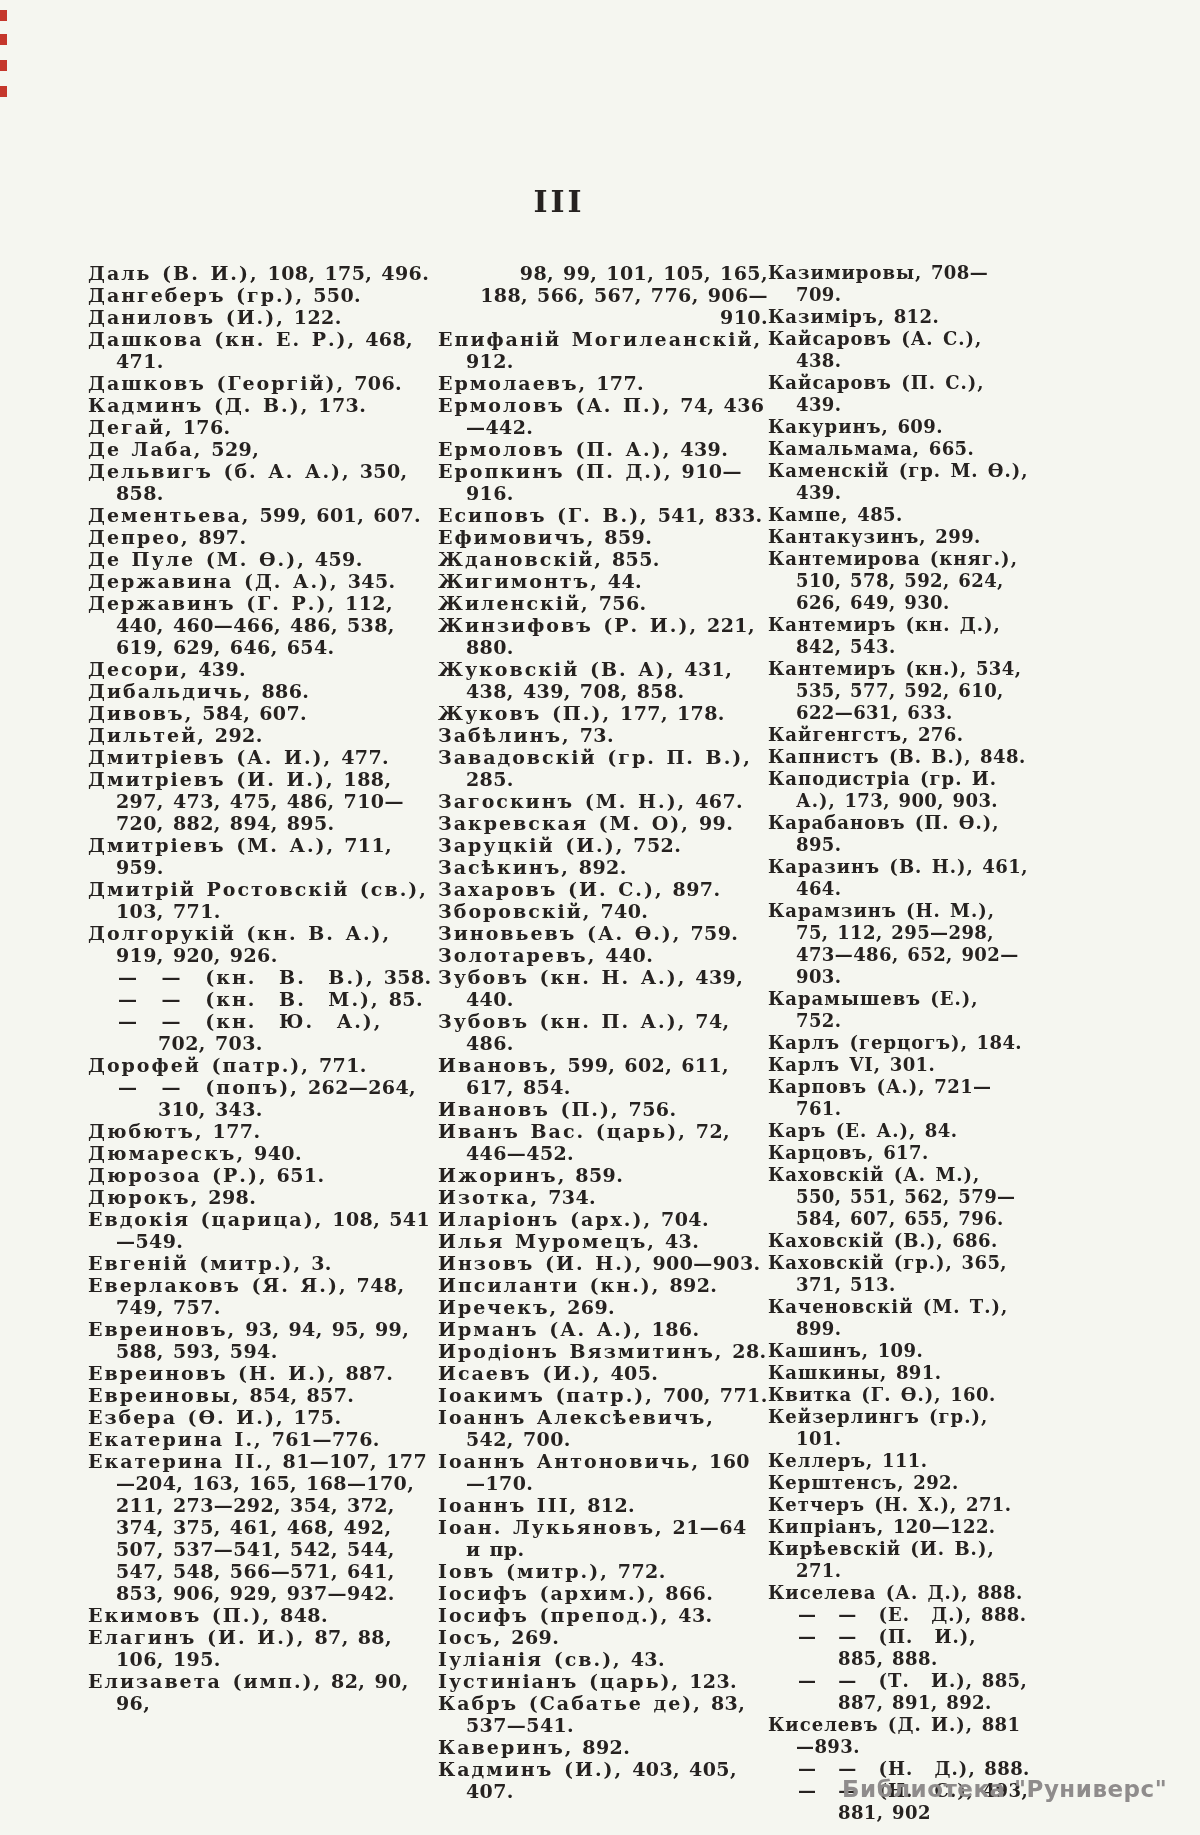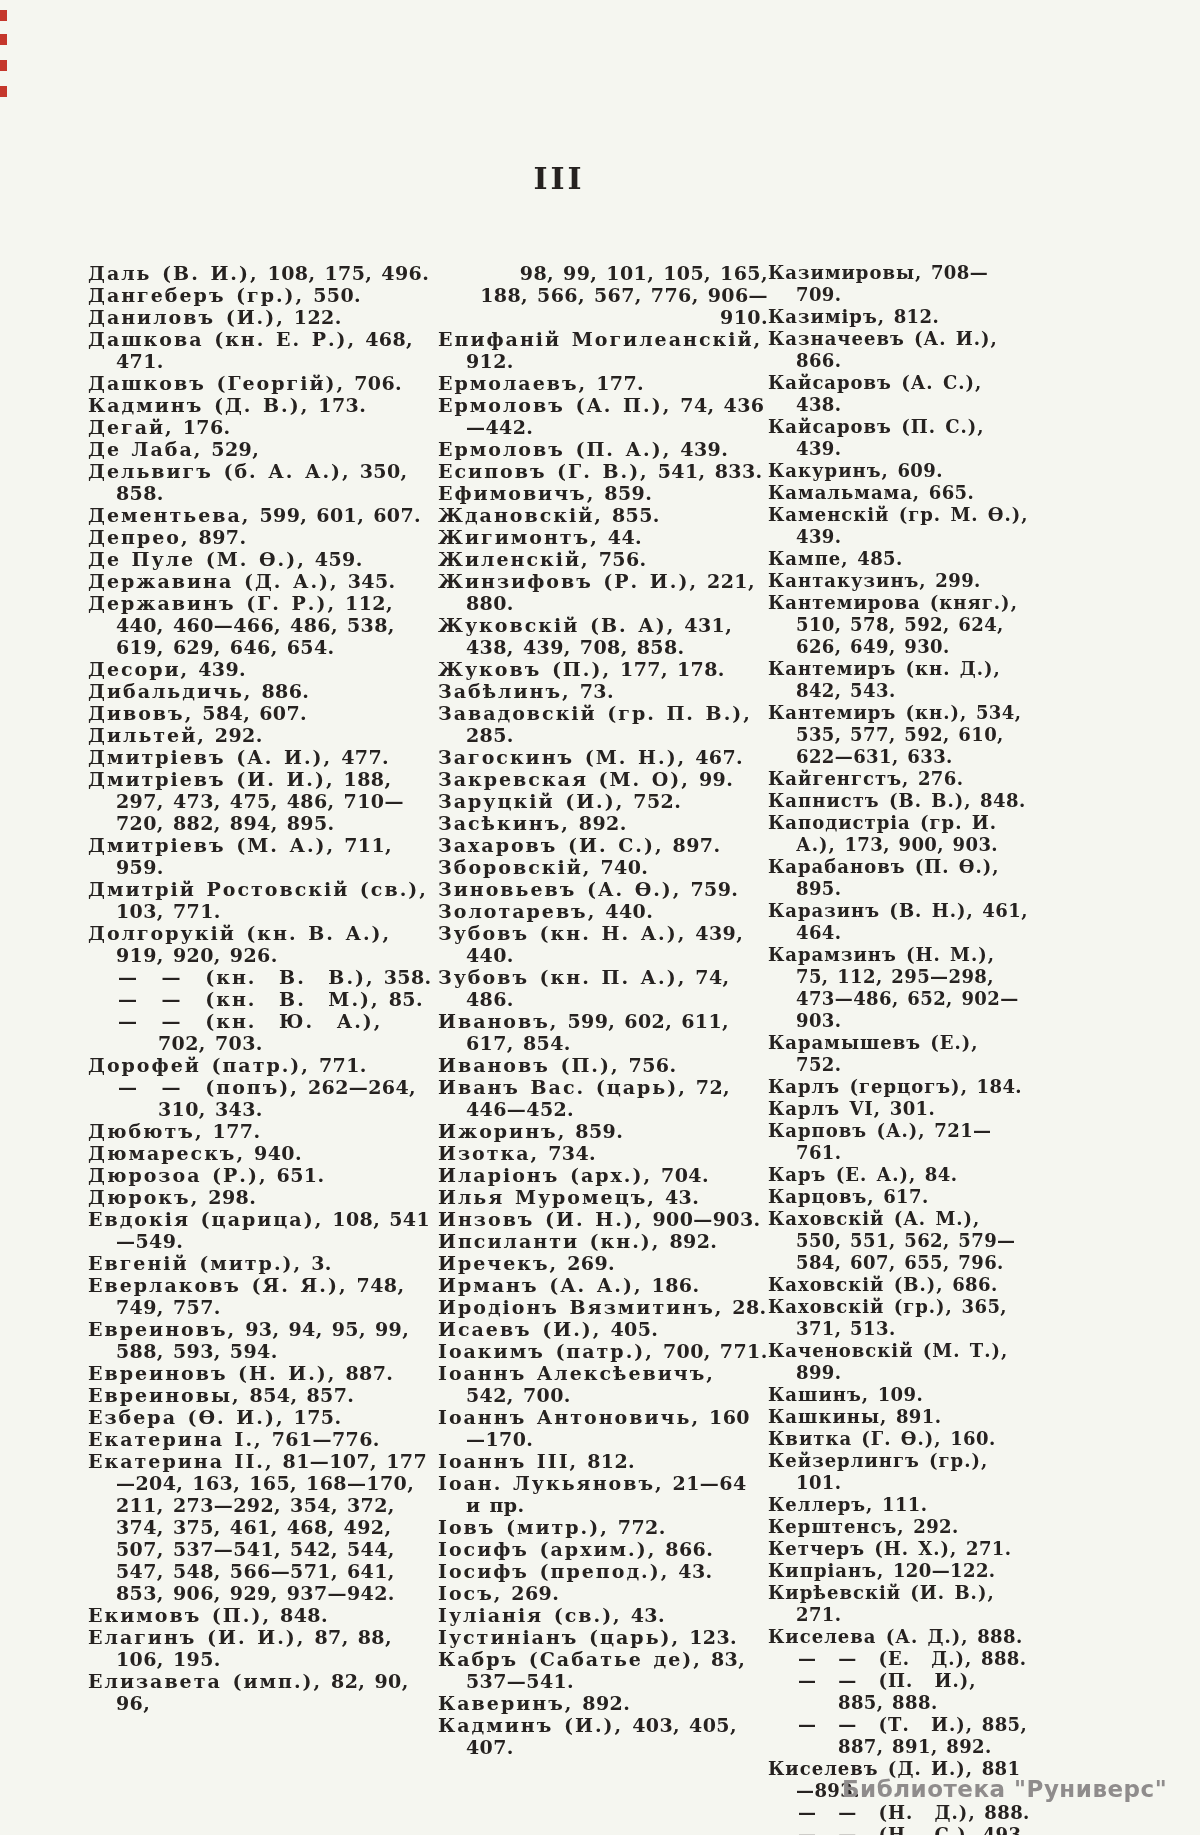--- a/index.html
+++ b/index.html
@@ -7,21 +7,21 @@
     position: relative;
     width: 1200px;
     height: 1835px;
     background: #f5f6f0;
     font-family: "DejaVu Serif", serif;
     color: #262220;
     overflow: hidden;
   }
   .page-number {
     position: absolute;
-    top: 161px;
+    top: 184px;
     left: 88px;
     width: 942px;
     text-align: center;
     font-size: 30px;
     font-weight: bold;
     letter-spacing: 3px;
   }
   .index-columns {
     position: absolute;
     top: 262px;
@@ -123,20 +123,21 @@
         <div class="entry"><span class="nm">Екимовъ (П.),</span><span class="rf"> 848.</span></div>
         <div class="entry"><span class="nm">Елагинъ (И. И.),</span><span class="rf"> 87, 88, 106, 195.</span></div>
         <div class="entry"><span class="nm">Елизавета (имп.),</span><span class="rf"> 82, 90, 96,</span></div>
       </div>
     <div class="col" id="col-1">
         <div class="entry cont"><span class="rf">98, 99, 101, 105, 165, 188, 566, 567, 776, 906—910.</span></div>
         <div class="entry"><span class="nm">Епифаній Могилеанскій,</span><span class="rf"> 912.</span></div>
         <div class="entry"><span class="nm">Ермолаевъ,</span><span class="rf"> 177.</span></div>
         <div class="entry"><span class="nm">Ермоловъ (А. П.),</span><span class="rf"> 74, 436—442.</span></div>
         <div class="entry"><span class="nm">Ермоловъ (П. А.),</span><span class="rf"> 439.</span></div>
+        <div class="entry"><span class="nm">Еропкинъ (П. Д.),</span><span class="rf"> 910—916.</span></div>
         <div class="entry"><span class="nm">Есиповъ (Г. В.),</span><span class="rf"> 541, 833.</span></div>
         <div class="entry"><span class="nm">Ефимовичъ,</span><span class="rf"> 859.</span></div>
         <div class="entry"><span class="nm">Ждановскій,</span><span class="rf"> 855.</span></div>
         <div class="entry"><span class="nm">Жигимонтъ,</span><span class="rf"> 44.</span></div>
         <div class="entry"><span class="nm">Жиленскій,</span><span class="rf"> 756.</span></div>
         <div class="entry"><span class="nm">Жинзифовъ (Р. И.),</span><span class="rf"> 221, 880.</span></div>
         <div class="entry"><span class="nm">Жуковскій (В. А),</span><span class="rf"> 431, 438, 439, 708, 858.</span></div>
         <div class="entry"><span class="nm">Жуковъ (П.),</span><span class="rf"> 177, 178.</span></div>
         <div class="entry"><span class="nm">Забѣлинъ,</span><span class="rf"> 73.</span></div>
         <div class="entry"><span class="nm">Завадовскій (гр. П. В.),</span><span class="rf"> 285.</span></div>
@@ -174,21 +175,20 @@
         <div class="entry"><span class="nm">Іосъ,</span><span class="rf"> 269.</span></div>
         <div class="entry"><span class="nm">Іуліанія (св.),</span><span class="rf"> 43.</span></div>
         <div class="entry"><span class="nm">Іустиніанъ (царь),</span><span class="rf"> 123.</span></div>
         <div class="entry"><span class="nm">Кабръ (Сабатье де),</span><span class="rf"> 83, 537—541.</span></div>
         <div class="entry"><span class="nm">Каверинъ,</span><span class="rf"> 892.</span></div>
         <div class="entry"><span class="nm">Кадминъ (И.),</span><span class="rf"> 403, 405, 407.</span></div>
       </div>
     <div class="col" id="col-2">
         <div class="entry"><span class="nm">Казимировы,</span><span class="rf"> 708—709.</span></div>
         <div class="entry"><span class="nm">Казиміръ,</span><span class="rf"> 812.</span></div>
-        <div class="entry"><span class="nm">Казначеевъ (А. И.),</span><span class="rf"> 866.</span></div>
         <div class="entry"><span class="nm">Кайсаровъ (А. С.),</span><span class="rf"> 438.</span></div>
         <div class="entry"><span class="nm">Кайсаровъ (П. С.),</span><span class="rf"> 439.</span></div>
         <div class="entry"><span class="nm">Какуринъ,</span><span class="rf"> 609.</span></div>
         <div class="entry"><span class="nm">Камальмама,</span><span class="rf"> 665.</span></div>
         <div class="entry"><span class="nm">Каменскій (гр. М. Ѳ.),</span><span class="rf"> 439.</span></div>
         <div class="entry"><span class="nm">Кампе,</span><span class="rf"> 485.</span></div>
         <div class="entry"><span class="nm">Кантакузинъ,</span><span class="rf"> 299.</span></div>
         <div class="entry"><span class="nm">Кантемирова (княг.),</span><span class="rf"> 510, 578, 592, 624, 626, 649, 930.</span></div>
         <div class="entry"><span class="nm">Кантемиръ (кн. Д.),</span><span class="rf"> 842, 543.</span></div>
         <div class="entry"><span class="nm">Кантемиръ (кн.),</span><span class="rf"> 534, 535, 577, 592, 610, 622—631, 633.</span></div>

